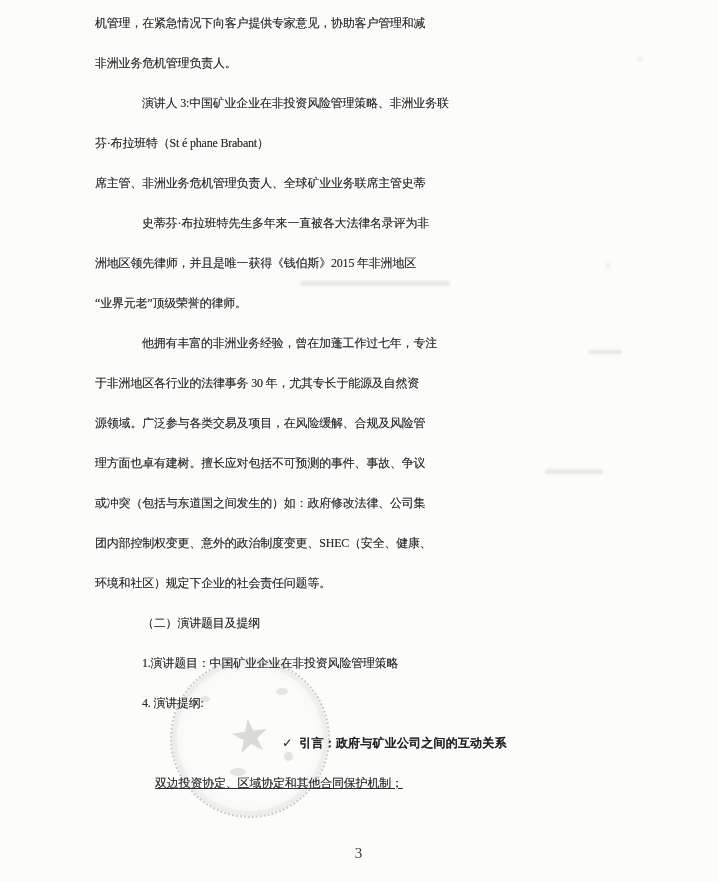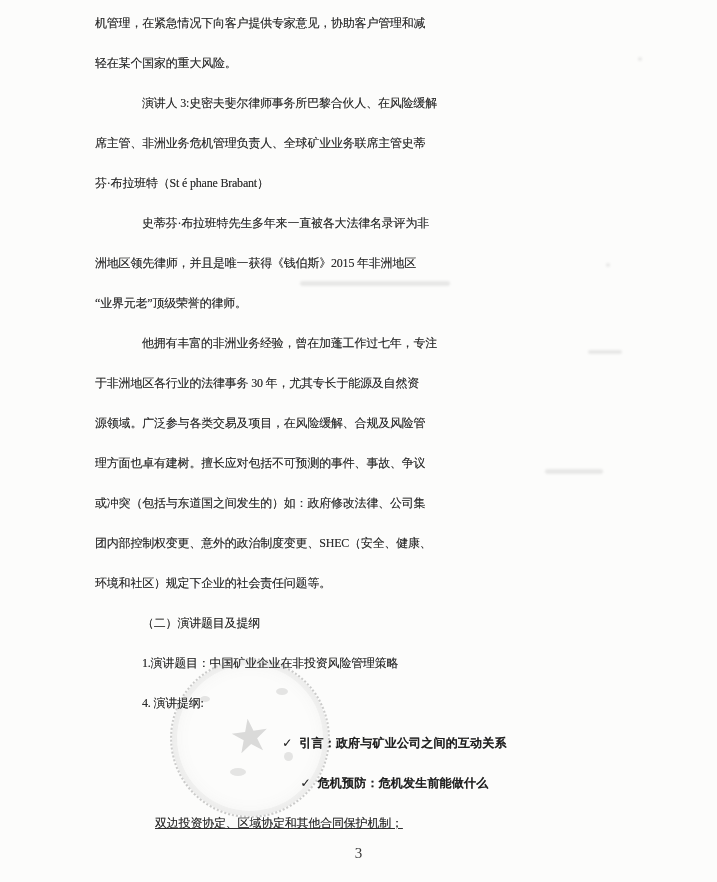--- a/index.html
+++ b/index.html
@@ -109,37 +109,36 @@
   </div>
 
   <div class="speckle s1"></div>
   <div class="speckle s2"></div>
   <div class="speckle s3"></div>
   <div class="speckle s4"></div>
   <div class="speckle s5"></div>
 
   <div class="textblock" id="doc-lines">
       <div class="line"><span>机管理，在紧急情况下向客户提供专家意见，协助客户管理和减</span></div>
-      <div class="line"><span>轻在某个国家的重大风险。</span></div>
-      <div class="line ind1"><span>演讲人 3:史密夫斐尔律师事务所巴黎合伙人、在风险缓解</span></div>
+      <div class="line"><span>非洲业务危机管理负责人。</span></div>
+      <div class="line ind1"><span>演讲人 3:中国矿业企业在非投资风险管理策略、非洲业务联</span></div>
+      <div class="line"><span>芬·布拉班特（St é phane Brabant）</span></div>
       <div class="line"><span>席主管、非洲业务危机管理负责人、全球矿业业务联席主管史蒂</span></div>
-      <div class="line"><span>芬·布拉班特（St é phane Brabant）</span></div>
       <div class="line ind1"><span>史蒂芬·布拉班特先生多年来一直被各大法律名录评为非</span></div>
       <div class="line"><span>洲地区领先律师，并且是唯一获得《钱伯斯》2015 年非洲地区</span></div>
       <div class="line"><span>“业界元老”顶级荣誉的律师。</span></div>
       <div class="line ind1"><span>他拥有丰富的非洲业务经验，曾在加蓬工作过七年，专注</span></div>
       <div class="line"><span>于非洲地区各行业的法律事务 30 年，尤其专长于能源及自然资</span></div>
       <div class="line"><span>源领域。广泛参与各类交易及项目，在风险缓解、合规及风险管</span></div>
       <div class="line"><span>理方面也卓有建树。擅长应对包括不可预测的事件、事故、争议</span></div>
       <div class="line"><span>或冲突（包括与东道国之间发生的）如：政府修改法律、公司集</span></div>
       <div class="line"><span>团内部控制权变更、意外的政治制度变更、SHEC（安全、健康、</span></div>
       <div class="line"><span>环境和社区）规定下企业的社会责任问题等。</span></div>
       <div class="line ind1"><span>（二）演讲题目及提纲</span></div>
       <div class="line ind1"><span>1.演讲题目：中国矿业企业在非投资风险管理策略</span></div>
       <div class="line ind1"><span>4. 演讲提纲:</span></div>
       <div class="line ind1 bold"><span class="check">✓</span><span>引言：政府与矿业公司之间的互动关系</span></div>
-      <div class="line ind1 bold"><span class="check">✓</span><span>危机预防：危机发生前能做什么</span></div>
       <div class="line ind2"><span>双边投资协定、区域协定和其他合同保护机制；</span></div>
     </div>
 
   <div class="pagenum">3</div>
 
 </div>
 
 </body></html>

